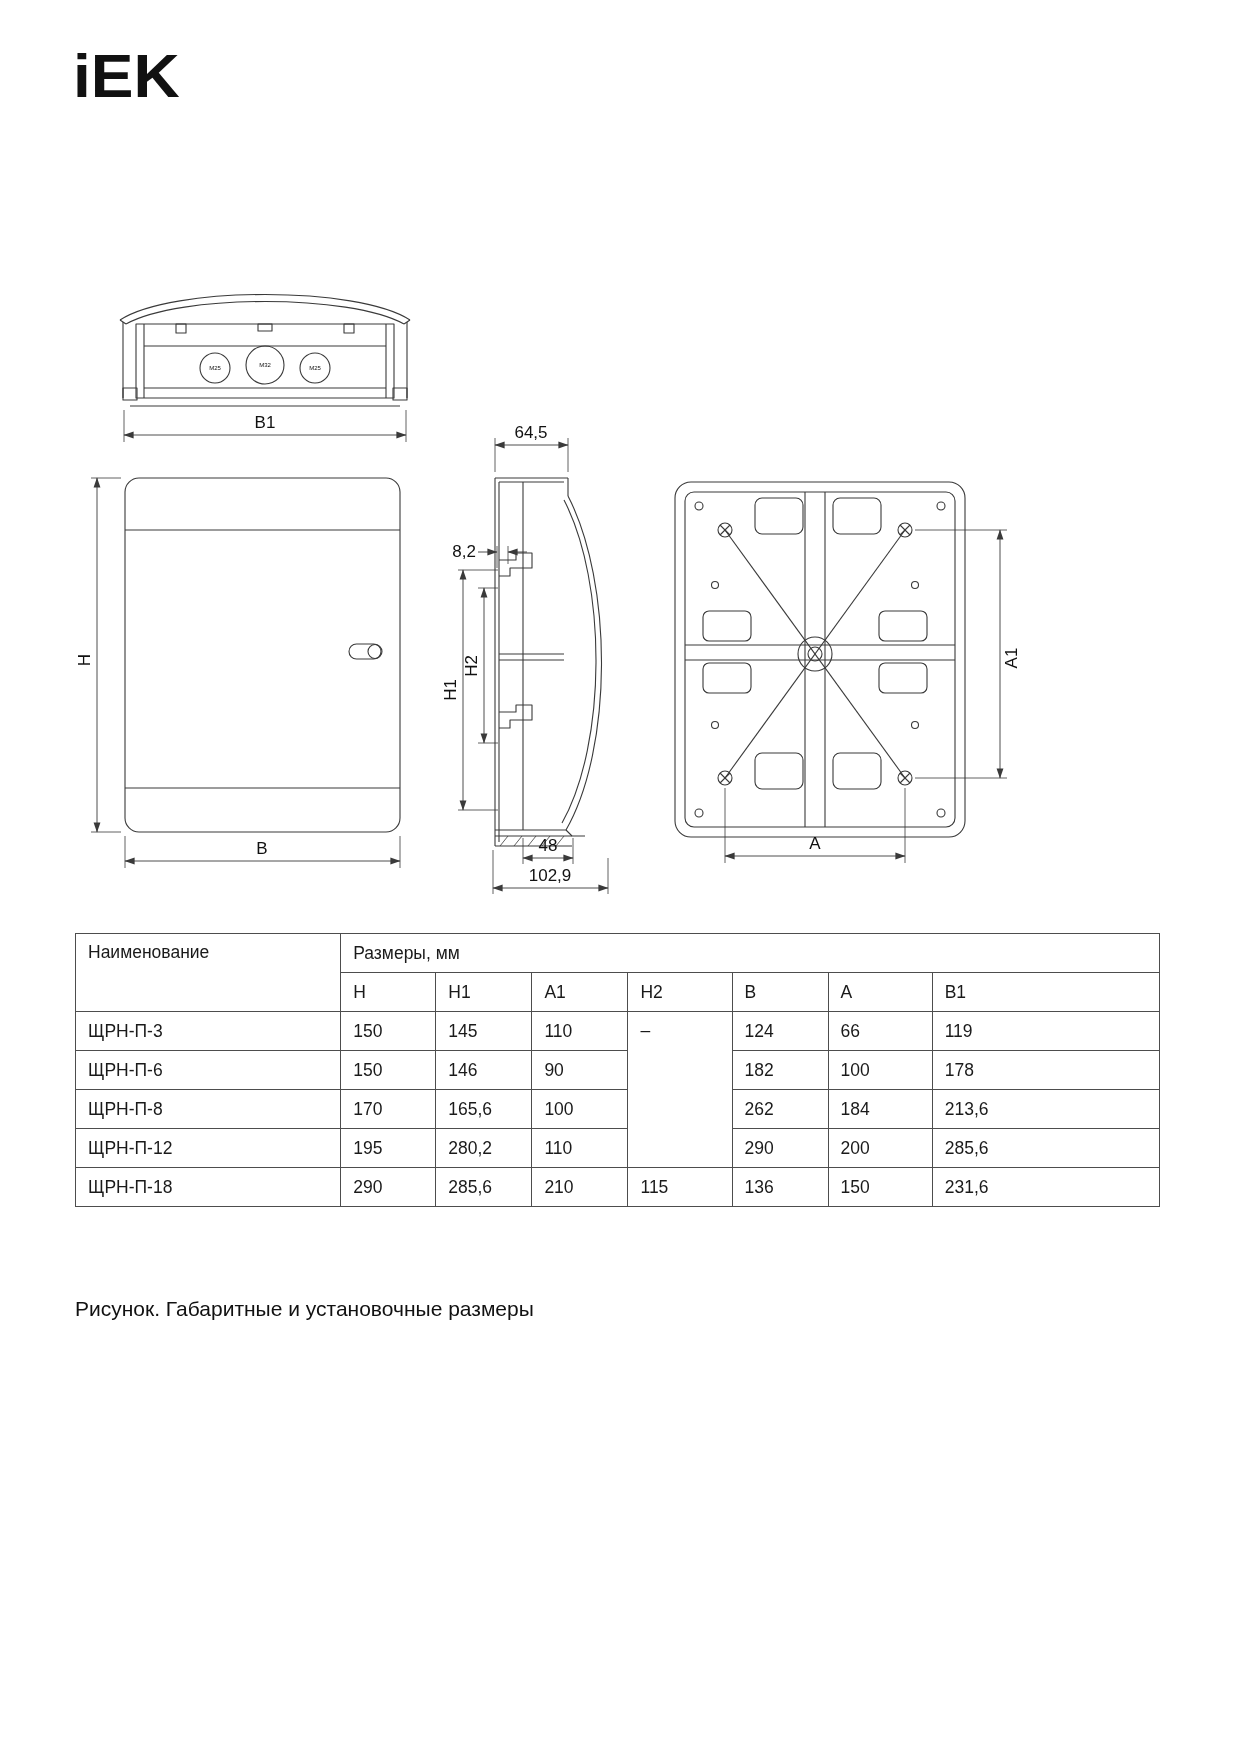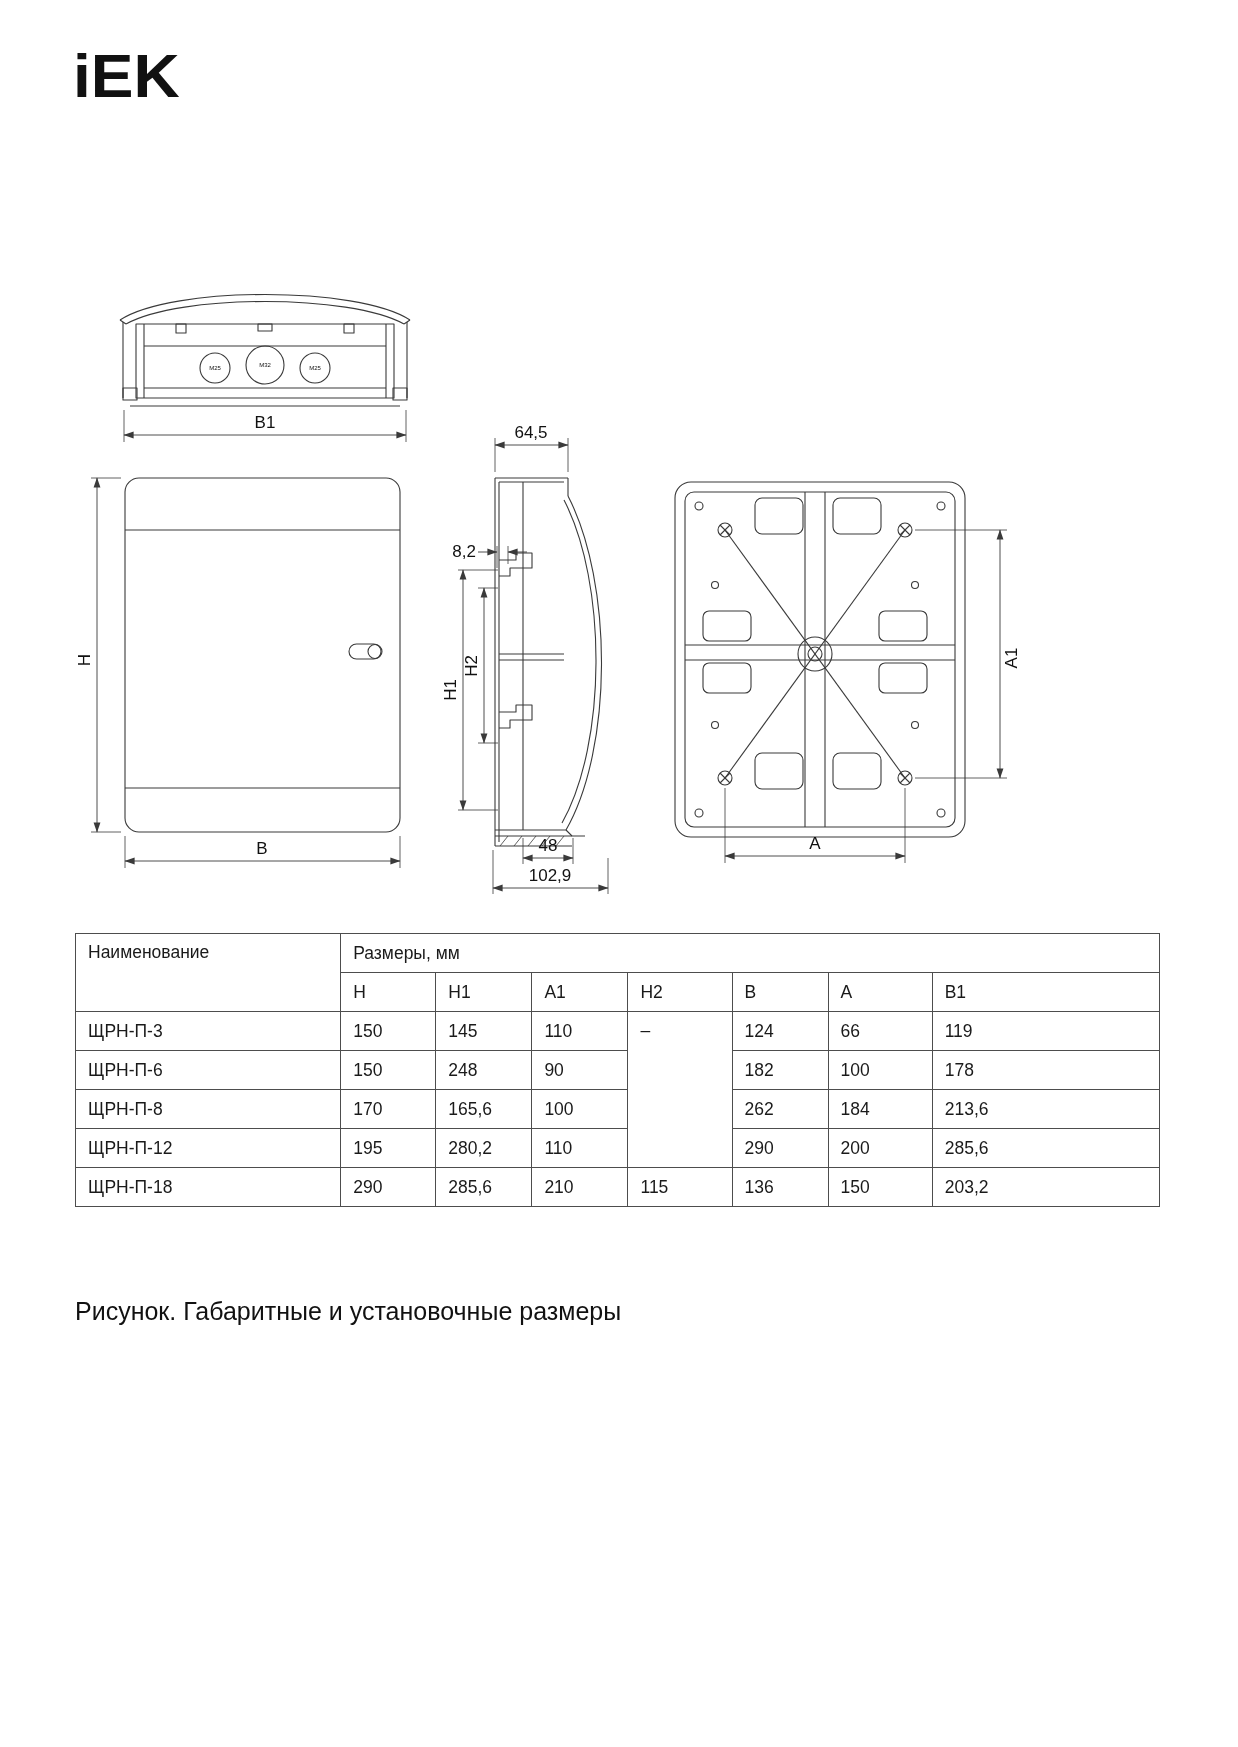--- a/index.html
+++ b/index.html
@@ -29,21 +29,21 @@
   .draw text.tiny { font-size:6px; }
 
   
   .dim-table { border-collapse:collapse; table-layout:fixed; width:1085px; }
   .dim-table th, .dim-table td {
     border:1px solid #4d4d4d; padding:8px 12px; font-size:17.5px; font-weight:400;
     text-align:left; vertical-align:middle; height:39px; white-space:nowrap;
   }
   .dim-table .vtop { vertical-align:top; }
 
-  .caption { font-size:25px; color:#111; }
+  .caption { font-size:21px; color:#111; }
 </style>
 </head>
 <body>
 
 <div class="abs logo" style="left:73px; top:46px;">iEK</div>
 
 <svg class="abs draw" style="left:110px; top:270px;" width="310" height="185" viewBox="0 0 310 185">
   <defs>
     <marker id="arwT" viewBox="0 0 10 8" refX="9.5" refY="4" markerWidth="12" markerHeight="9" orient="auto-start-reverse">
       <path d="M0,0.6 L10,4 L0,7.4 Z"></path>
@@ -274,21 +274,21 @@
         <td>145</td>
         <td>110</td>
         <td rowspan="4" class="vtop">–</td>
         <td>124</td>
         <td>66</td>
         <td>119</td>
       </tr>
       <tr>
         <td>ЩРН-П-6</td>
         <td>150</td>
-        <td>248</td>
+        <td>146</td>
         <td>90</td>
         <td>182</td>
         <td>100</td>
         <td>178</td>
       </tr>
       <tr>
         <td>ЩРН-П-8</td>
         <td>170</td>
         <td>165,6</td>
         <td>100</td>
@@ -306,19 +306,19 @@
         <td>285,6</td>
       </tr>
       <tr>
         <td>ЩРН-П-18</td>
         <td>290</td>
         <td>285,6</td>
         <td>210</td>
         <td>115</td>
         <td>136</td>
         <td>150</td>
-        <td>203,2</td>
+        <td>231,6</td>
       </tr>
     </tbody>
   </table>
 </div>
 
 <div class="abs caption" style="left:75px; top:1297px;">Рисунок. Габаритные и установочные размеры</div>
 
 </body></html>

